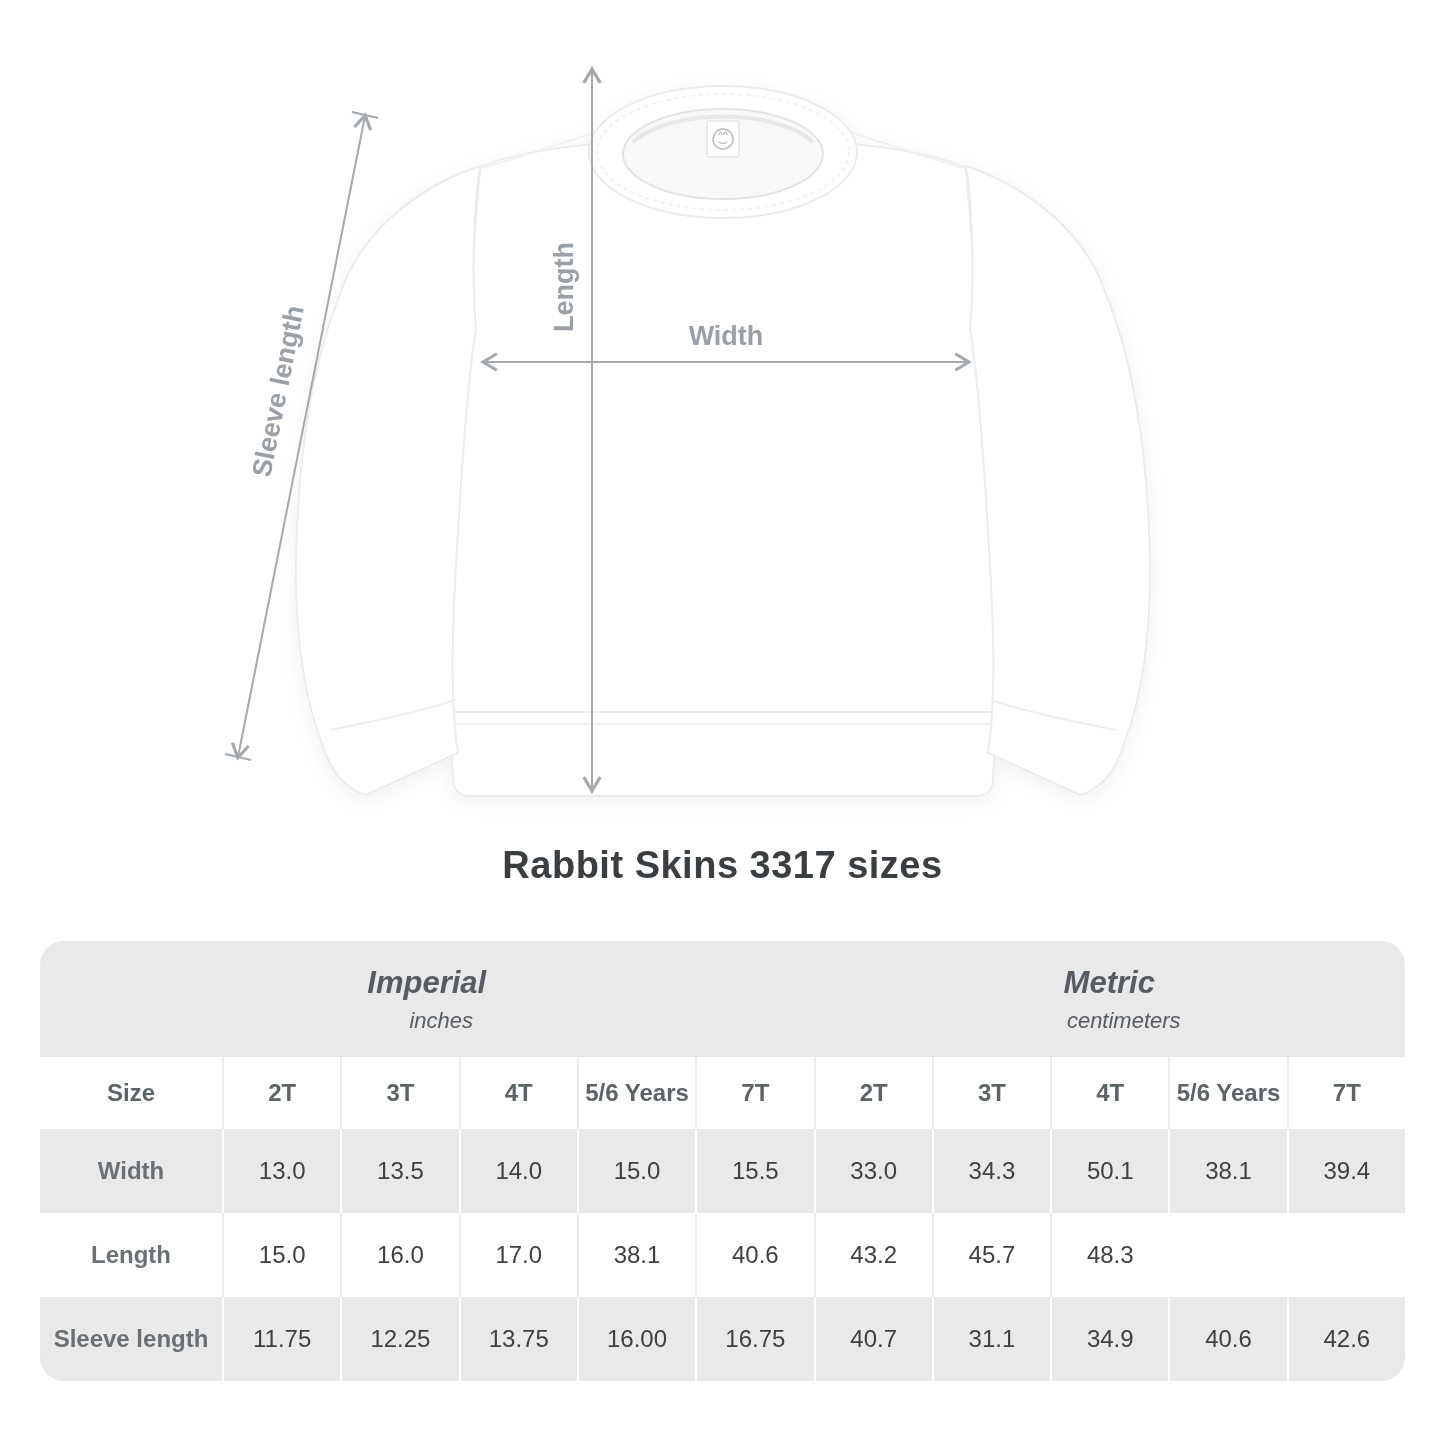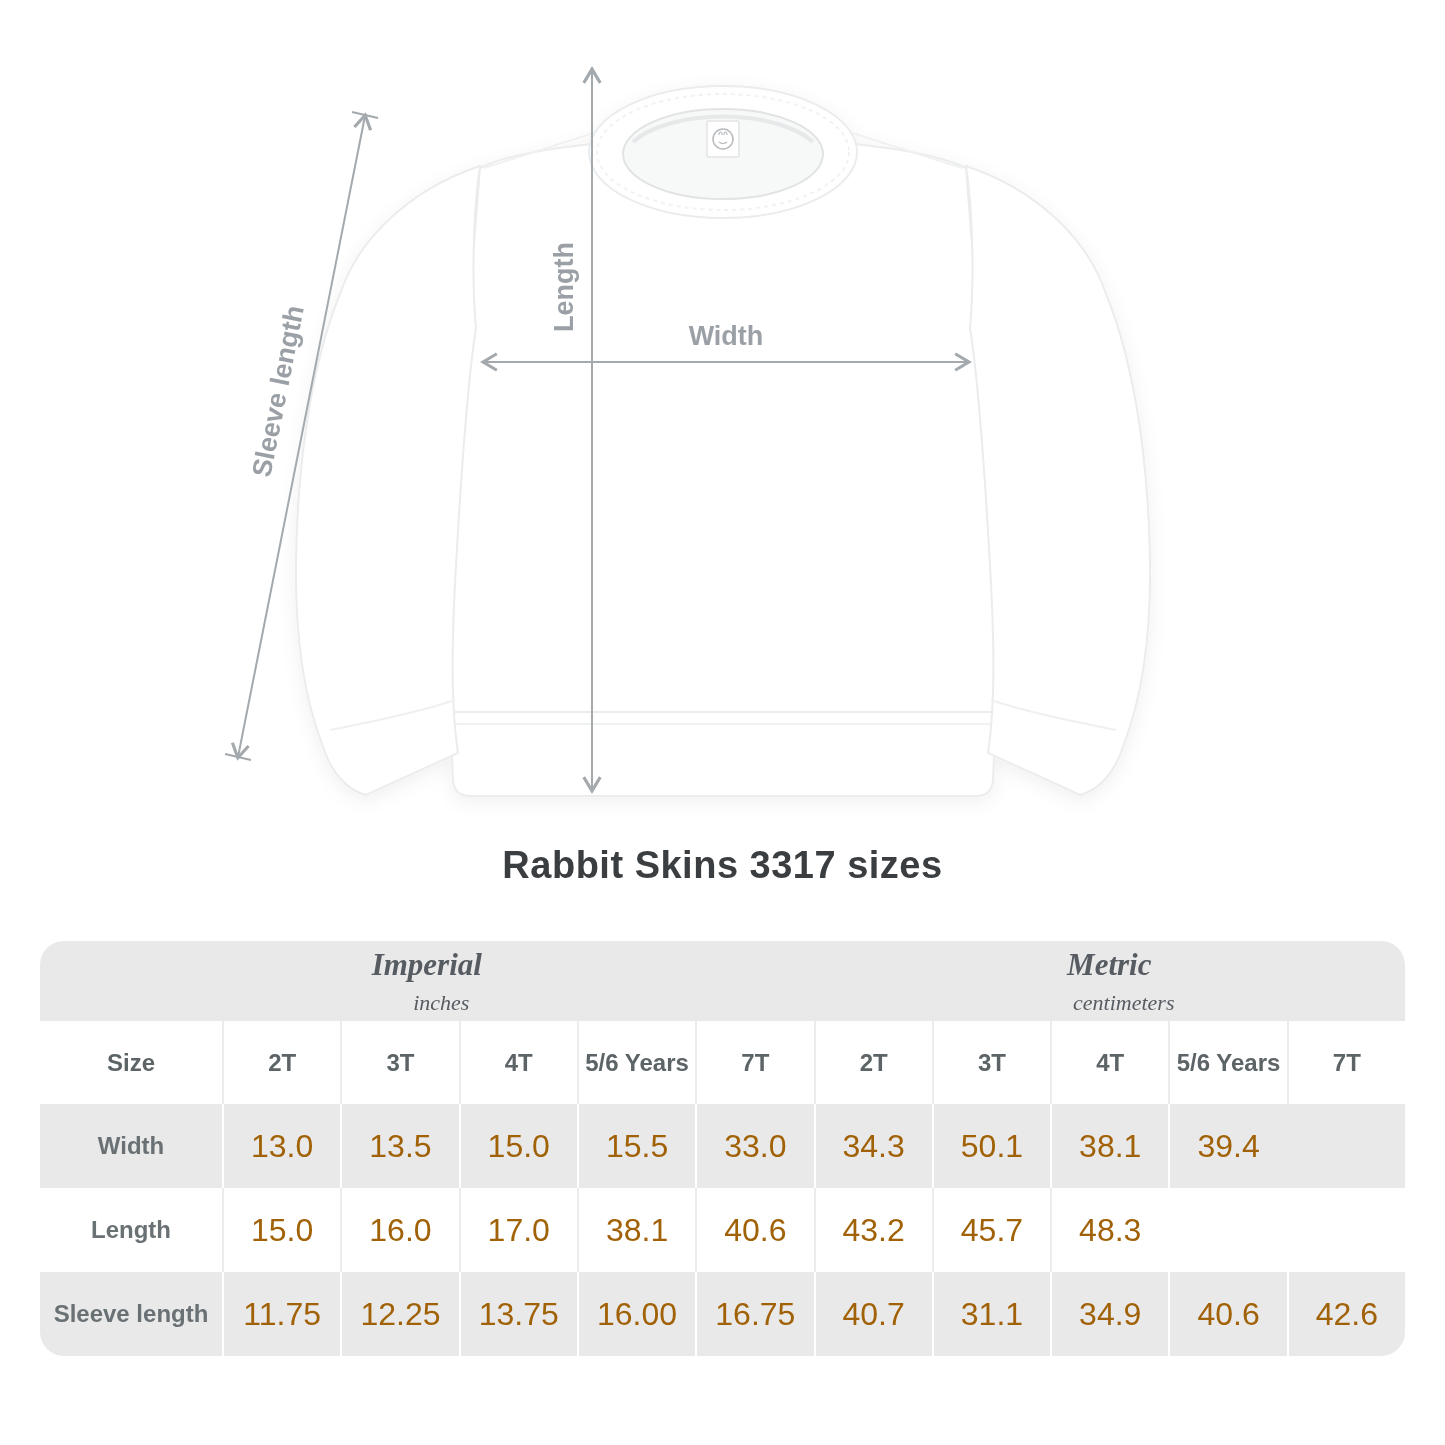--- a/index.html
+++ b/index.html
@@ -19,42 +19,42 @@
 
   .size-card{
     margin:54px 40px 0 40px;
     border-radius:24px;
     overflow:hidden;
   }
   .trow{
     display:grid;
     grid-template-columns:182px repeat(10,1fr);
   }
-  .group-row{height:80px;background:#e9e9e9;font-family:Liberation Serif, serif;}
+  .group-row{height:116px;background:#e9e9e9;}
   .group-cell{
     display:flex;flex-direction:column;align-items:center;justify-content:center;
   }
   .group-imperial{grid-column:1 / 7;}
   .group-metric{grid-column:7 / 12;}
   .group-title{font-size:31px;font-weight:700;font-style:italic;color:#565c62;}
   .group-unit{font-size:22px;font-style:italic;color:#565c62;margin-top:7px;margin-left:29px;}
 
-  .head-row{height:83px;background:#ffffff;}
+  .head-row{height:72px;background:#ffffff;}
   .data-row{height:84px;}
   .data-row.gray{background:#e9e9e9;}
   .data-row.white{background:#ffffff;}
 
   .cell{display:flex;align-items:center;justify-content:center;}
   .head-row .cell + .cell{border-left:2px solid #ececec;}
   .data-row.white .cell + .cell{border-left:2px solid #ececec;}
   .data-row.gray .cell + .cell{border-left:2px solid #ffffff;}
 
   .head-cell{font-size:24px;font-weight:700;color:#5d6468;}
   .label-cell{font-size:24px;font-weight:700;color:#6a7175;}
-  .data-cell{font-size:32px;color:#a16207;}
+  .data-cell{font-size:24px;color:#404040;}
 
   .dim-label{
     font-size:27px;
     font-weight:700;
     fill:#9aa0a5;
   }
 </style>
 </head>
 <body>
 
@@ -156,20 +156,21 @@
       <div class="cell head-cell">3T</div>
       <div class="cell head-cell">4T</div>
       <div class="cell head-cell">5/6 Years</div>
       <div class="cell head-cell">7T</div>
     </div>
 
     <div class="trow data-row gray">
       <div class="cell label-cell">Width</div>
       <div class="cell data-cell">13.0</div>
       <div class="cell data-cell">13.5</div>
+      <div class="cell data-cell">14.0</div>
       <div class="cell data-cell">15.0</div>
       <div class="cell data-cell">15.5</div>
       <div class="cell data-cell">33.0</div>
       <div class="cell data-cell">34.3</div>
       <div class="cell data-cell">50.1</div>
       <div class="cell data-cell">38.1</div>
       <div class="cell data-cell">39.4</div>
     </div>
 
     <div class="trow data-row white">

